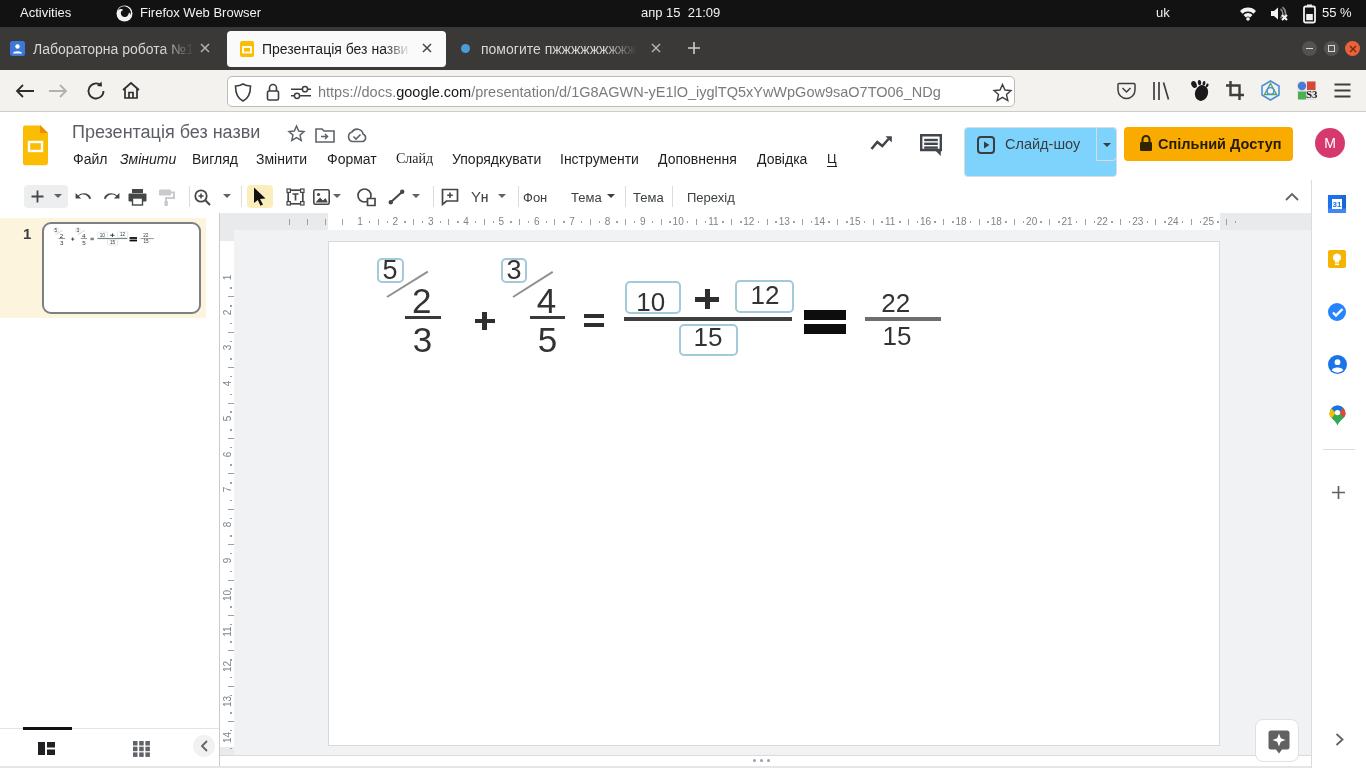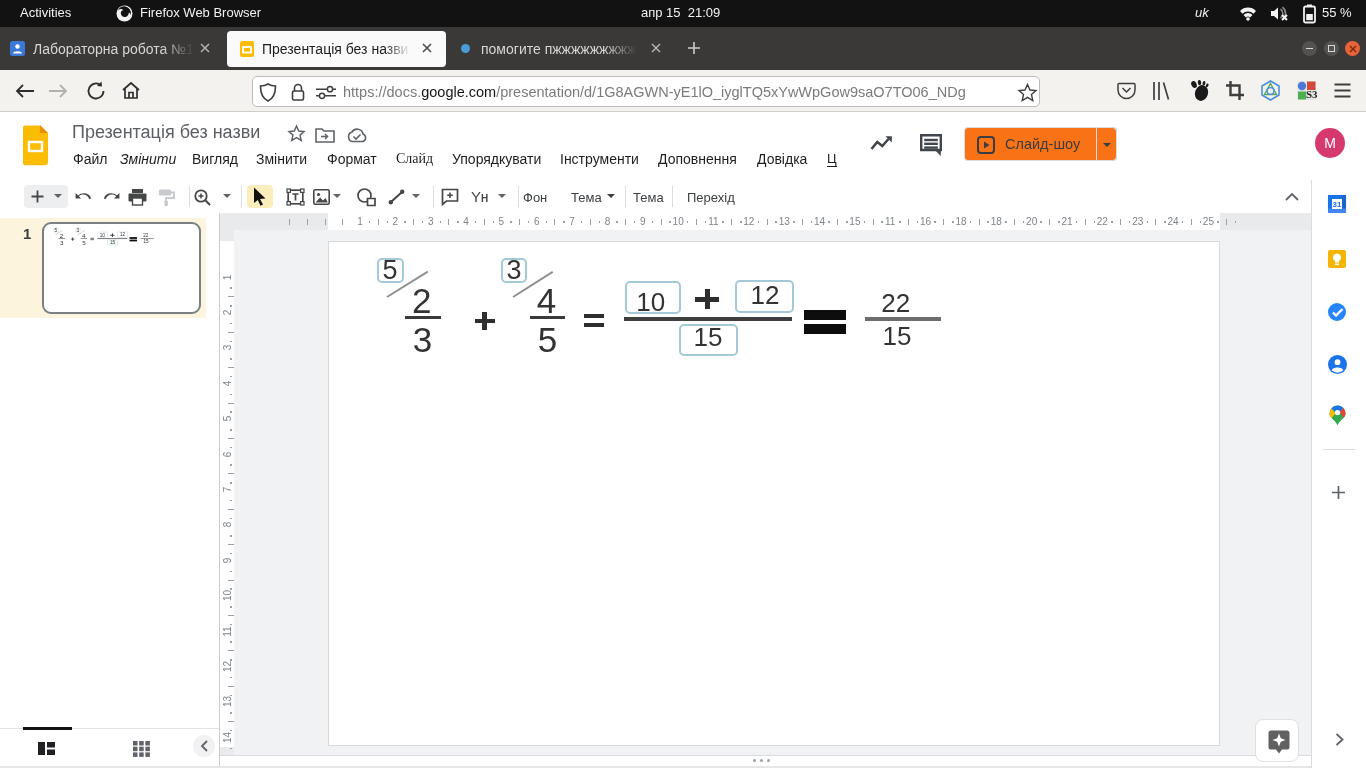--- a/index.html
+++ b/index.html
@@ -11,28 +11,28 @@
   #topbar { left:0; top:0; width:1366px; height:27px; background:#121212; color:#f2f2f2; font-size:13px; }
   #topbar .t { position:absolute; top:5px; }
 
   
   #tabbar { left:0; top:27px; width:1366px; height:43px; background:#3b3937; }
   .tabtxt { position:absolute; top:14px; font-size:14px; color:#d8d6d3; white-space:nowrap; overflow:hidden; }
   #activetab { position:absolute; left:227px; top:4px; width:219px; height:36px; background:#fbfafa; border-radius:4px; }
 
   
   #navbar { left:0; top:70px; width:1366px; height:42px; background:#f4f2ef; border-bottom:1px solid #cfcdc9; }
-  #urlbar { position:absolute; left:252px; top:6px; width:788px; height:31px; background:#fff; border:1px solid #bdbbb8; border-radius:5px;padding-left:34px; }
+  #urlbar { position:absolute; left:227px; top:6px; width:788px; height:31px; background:#fff; border:1px solid #bdbbb8; border-radius:5px;padding-left:34px; }
   #urltext { position:absolute; left:90px; top:7px; font-size:14.5px; color:#8a8a8a; white-space:nowrap; width:880px; overflow:hidden;
     -webkit-mask-image:linear-gradient(90deg,#000 80%,transparent 97%); mask-image:linear-gradient(90deg,#000 80%,transparent 97%); }
 
   
   #gheader { left:0; top:112px; width:1366px; height:68px; background:#fff; }
   .menuitem { position:absolute; top:38.5px; font-size:14px; color:#1f1f1f; }
-  #slideshowbtn { position:absolute; left:964px; top:15px; width:153px; height:34px; border:1px solid #d9dbdf; border-radius:4px; background:#f97316; }
+  #slideshowbtn { position:absolute; left:964px; top:15px; width:153px; height:50px; border:1px solid #d9dbdf; border-radius:4px; background:#7dd3fc; }
   #sharebtn { position:absolute; left:1124px; top:15px; width:169px; height:34px; background:#f9ab00; border-radius:4px; }
   #avatar { position:absolute; left:1315px; top:16px; width:30px; height:30px; border-radius:50%; background:#d6396e; color:#fff; font-size:14px; text-align:center; line-height:30px; }
 
   
   #gtoolbar { left:0; top:180px; width:1366px; height:33px; background:#fff; }
   .tsep { position:absolute; top:6px; width:1px; height:21px; background:#dadce0; }
   .tbtxt { position:absolute; top:10px; font-size:13px; color:#3c4043; }
   .caret { position:absolute; width:0; height:0; border-left:4px solid transparent; border-right:4px solid transparent; border-top:4px solid #5f6368; }
 
   
@@ -62,21 +62,21 @@
 <div id="page">
 
   <div id="topbar" class="abs">
     <span class="t" style="left:20px;">Activities</span>
     <svg style="left:116px; top:5px;" width="17" height="17" viewBox="0 0 17 17">
       <circle cx="8.5" cy="8.5" r="8" fill="#f2f2f2"></circle>
       <path d="M8.5 1.2 A7.3 7.3 0 0 0 1.6 6 C3.5 3.4 6 3.9 7.2 5 C5.2 5.6 4.5 7.4 4.9 9 C5.4 11 7.3 12.2 9.3 11.9 C11.6 11.6 13 9.6 12.8 7.5 C14 8 14.6 9 14.8 10.3 A7.3 7.3 0 0 0 8.5 1.2 Z" fill="#121212"></path>
     </svg>
     <span class="t" style="left:140px;">Firefox Web Browser</span>
     <span class="t" style="left:641px;">апр 15&nbsp; 21:09</span>
-    <span class="t" style="left:1195px;font-style:italic;">uk</span>
+    <span class="t" style="left:1156px;">uk</span>
 
     <svg style="left:1239px; top:6px;" width="18" height="15" viewBox="0 0 18 15">
       <path d="M1 5 A11 11 0 0 1 17 5 L14.5 7.8 A7.5 7.5 0 0 0 3.5 7.8 Z" fill="#f2f2f2"></path>
       <path d="M4.5 9 A6 6 0 0 1 13.5 9 L11 11.5 A2.8 2.8 0 0 0 7 11.5 Z" fill="#f2f2f2"></path>
       <circle cx="9" cy="13" r="1.8" fill="#f2f2f2"></circle>
     </svg>
 
     <svg style="left:1270px; top:6px;" width="22" height="15" viewBox="0 0 22 15">
       <path d="M1 5 L4 5 L8 1.5 L8 13.5 L4 10 L1 10 Z" fill="#f2f2f2"></path>
       <path d="M10.5 3 A5.5 5.5 0 0 1 10.5 12" fill="none" stroke="#8a8a8a" stroke-width="1.6"></path>
@@ -269,20 +269,27 @@
       <svg style="left:12px; top:8px;" width="18" height="18" viewBox="0 0 18 18">
         <rect x="1" y="1" width="16" height="16" rx="3" fill="none" stroke="#3a3d42" stroke-width="2"></rect>
         <path d="M7 5.5 L12.5 9 L7 12.5 Z" fill="#3a3d42"></path>
       </svg>
       <span class="abs" style="left:40px; top:8px; font-size:14.5px; color:#3a3d42;">Слайд-шоу</span>
     </div>
     <div class="abs" style="left:1096px; top:15px; width:21px; height:34px; border:1px solid #d9dbdf; border-radius:0 4px 4px 0;">
       <div class="caret" style="left:6px; top:15px; border-top-color:#3a3d42;"></div>
     </div>
 
+    <div id="sharebtn">
+      <svg style="left:15px; top:8px;" width="14" height="17" viewBox="0 0 14 17">
+        <rect x="1" y="7" width="12" height="9" rx="1.2" fill="#302500"></rect>
+        <path d="M3.5 7 L3.5 4.5 A3.5 3.5 0 0 1 10.5 4.5 L10.5 7" fill="none" stroke="#302500" stroke-width="2"></path>
+      </svg>
+      <span class="abs" style="left:34px; top:9px; font-size:14.5px; font-weight:bold; color:#241d00;">Спільний Доступ</span>
+    </div>
     <div id="avatar">M</div>
   </div>
 
   <div id="gtoolbar" class="abs">
     <div class="abs" style="left:24px; top:5px; width:44px; height:23px; background:#eceef0; border-radius:4px;"></div>
     <svg style="left:31px; top:10px;" width="13" height="13" viewBox="0 0 13 13">
       <path d="M6.5 0.5 L6.5 12.5 M0.5 6.5 L12.5 6.5" stroke="#444746" stroke-width="1.8"></path>
     </svg>
     <div class="caret" style="left:54px; top:14px;"></div>
 

